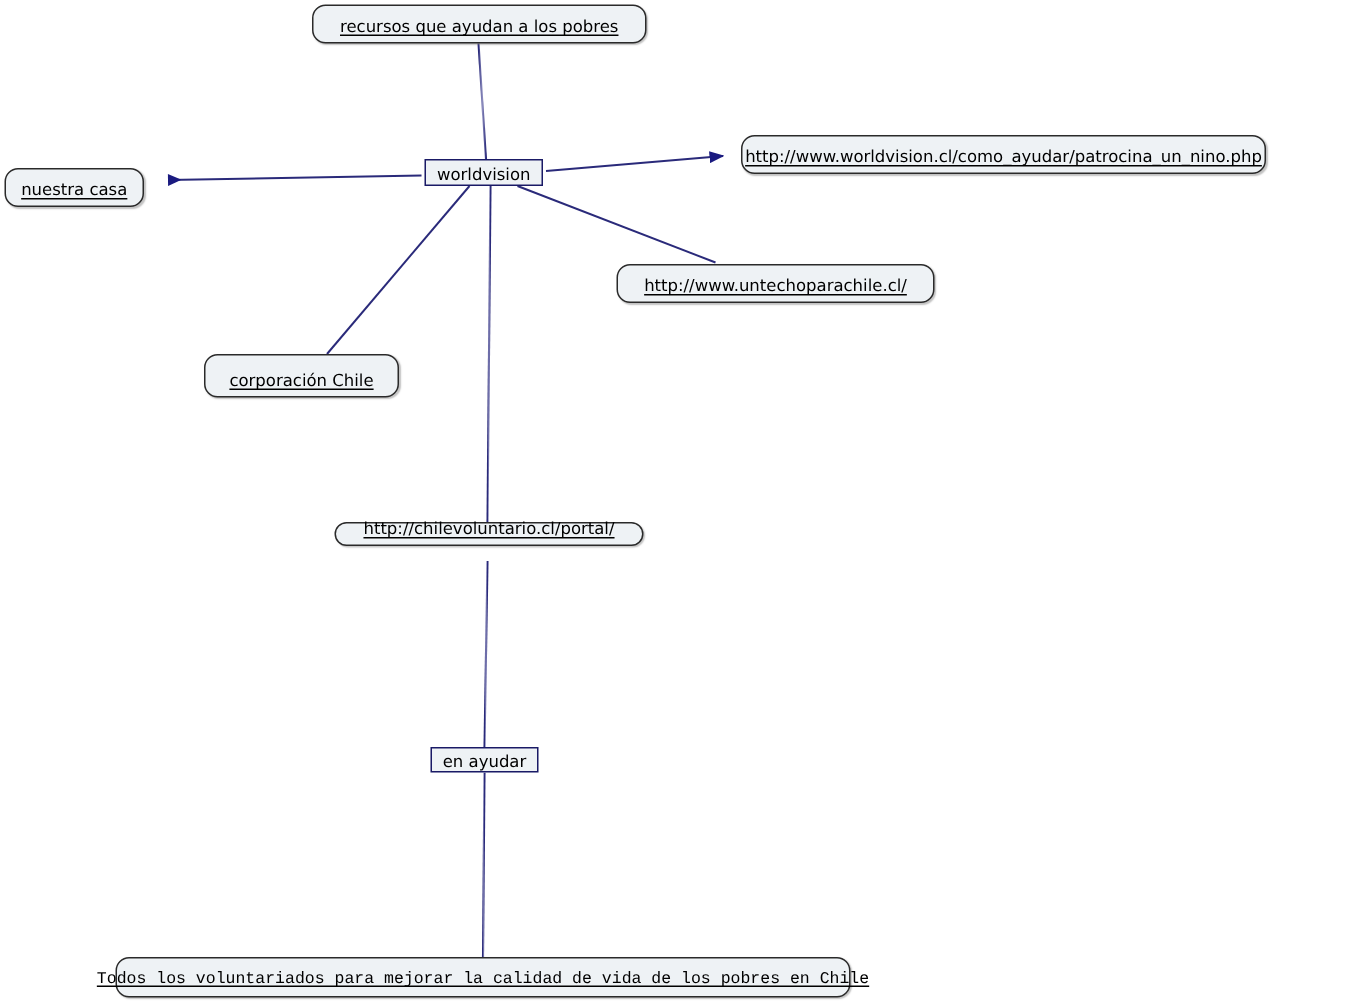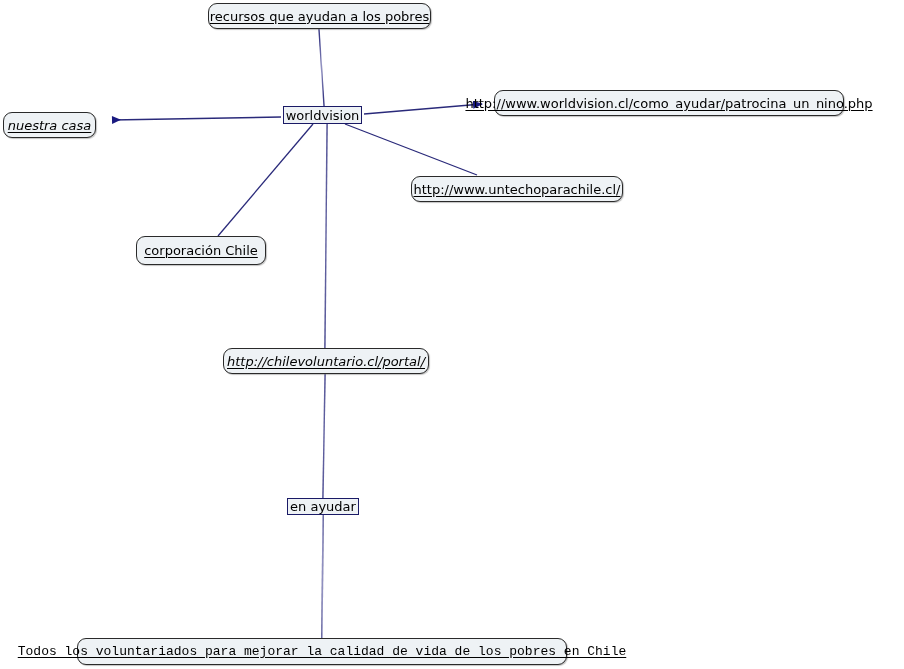--- a/index.html
+++ b/index.html
@@ -25,25 +25,25 @@
     width: 904px;
     height: 669px;
     pointer-events: none;
   }
   .node {
     position: absolute;
     box-sizing: border-box;
     background: #eef2f5;
     border: 1px solid #2a2a2a;
     color: #000000;
-    font-size: 13px;
+    font-size: 11px;
     line-height: 1;
     white-space: nowrap;
     display: flex;
-    align-items: center;
+    align-items: flex-end;
     justify-content: center;
   }
   .node.rounded {
     border-radius: 9px;
     padding: 5px 11px;
     box-shadow: 1px 1px 1px rgba(120,120,120,0.45);
   }
   .node.boxy {
     border: 1px solid #1a1a66;
     border-radius: 0;
@@ -97,37 +97,37 @@
   </svg>
 
   <div class="node rounded" style="left:208px; top:3px; width:223px; height:26px;">
     <span class="label">recursos que ayudan a los pobres</span>
   </div>
 
   <div class="node boxy" style="left:283px; top:106px; width:79px; height:18px;">
     <span class="label">worldvision</span>
   </div>
 
-  <div class="node rounded" style="left:3px; top:112px; width:93px; height:26px;font-style:italic;">
+  <div class="node rounded" style="left:3px; top:112px; width:93px; height:26px;">
     <span class="label">nuestra casa</span>
   </div>
 
   <div class="node rounded" style="left:494px; top:90px; width:350px; height:26px;">
     <span class="label">http://www.worldvision.cl/como_ayudar/patrocina_un_nino.php</span>
   </div>
 
   <div class="node rounded" style="left:411px; top:176px; width:212px; height:26px;">
     <span class="label">http://www.untechoparachile.cl/</span>
   </div>
 
   <div class="node rounded" style="left:136px; top:236px; width:130px; height:29px;">
     <span class="label">corporación Chile</span>
   </div>
 
-  <div class="node rounded" style="left:223px; top:348px; width:206px; height:26px;font-style:italic;">
+  <div class="node rounded" style="left:223px; top:348px; width:206px; height:16px;">
     <span class="label">http://chilevoluntario.cl/portal/</span>
   </div>
 
   <div class="node boxy" style="left:287px; top:498px; width:72px; height:17px;">
     <span class="label">en ayudar</span>
   </div>
 
   <div class="node rounded" style="left:77px; top:638px; width:490px; height:27px;font-family:Liberation Mono, monospace;">
     <span class="label">Todos los voluntariados para mejorar la calidad de vida de los pobres en Chile</span>
   </div>

